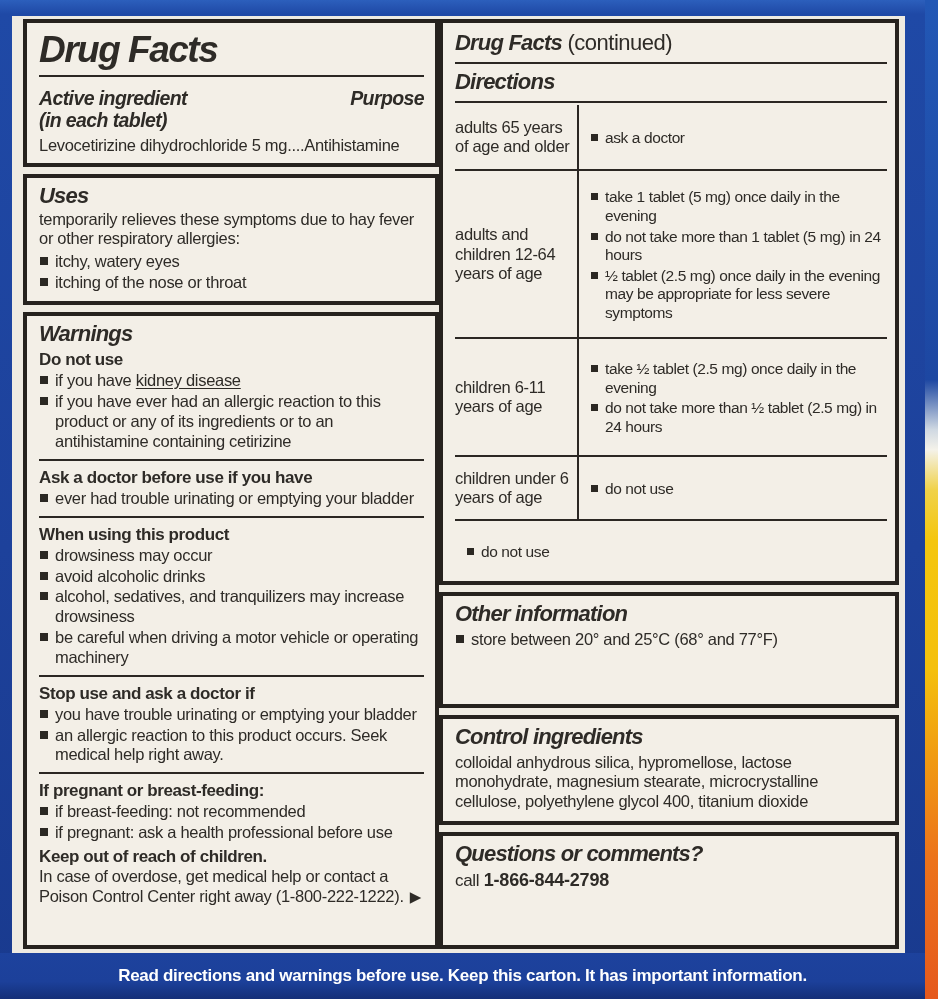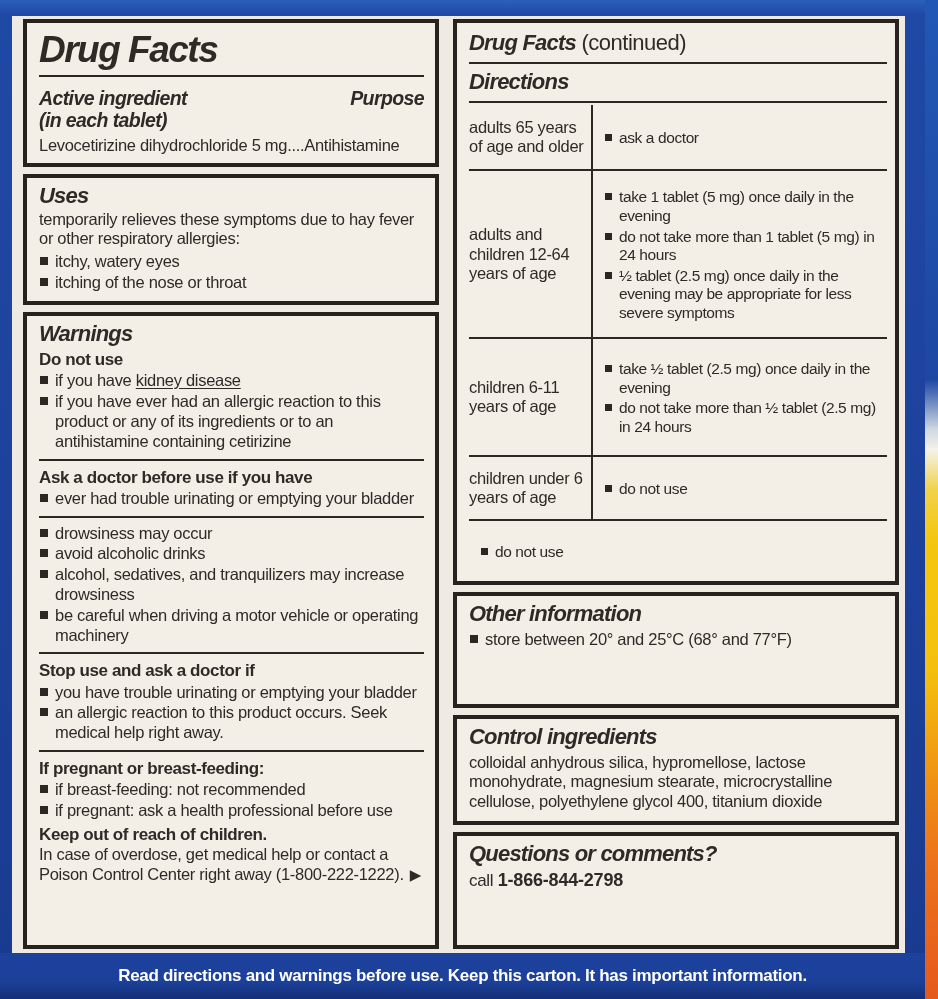--- a/index.html
+++ b/index.html
@@ -14,21 +14,21 @@
   .edge-strip{
     position:absolute; top:0; right:0; width:13px; height:100%;
     background:linear-gradient(180deg,
       #2257b5 0%, #1d47a2 38%, #cfd8e2 43%, #f4f2ea 45%,
       #f0d24a 49%, #f4c60e 54%, #f4c00d 67%, #f09a12 76%,
       #ec731b 86%, #e5591d 100%);
   }
 
   .label{
     position:absolute; left:12px; top:16px; right:33px; bottom:46px;
-    background:#efebe2; display:flex; gap:14px; padding:3px 6px 4px 11px;
+    background:#efebe2; display:flex; padding:3px 6px 4px 11px;
   }
   .col{ display:flex; flex-direction:column; height:100%; }
   .col-left{ width:416px; }
   .col-right{ flex:1; }
 
   .box{
     border:4px solid #26221e; background:#f3efe7; color:#2e2b27;
     padding:6px 11px 8px 12px; letter-spacing:-0.3px;
   }
   .mb{ margin-bottom:7px; }
@@ -145,20 +145,21 @@
             <div class="rule-thin"></div>
             <div class="w-section">
               <div class="sub-head">Ask a doctor before use if you have</div>
               <div class="bullet">
                 <span class="sq"></span>
                 <span>ever had trouble urinating or emptying your bladder</span>
               </div>
             </div>
             <div class="rule-thin"></div>
             <div class="w-section">
+              <div class="sub-head">When using this product</div>
               <div class="bullet">
                 <span class="sq"></span>
                 <span>drowsiness may occur</span>
               </div>
               <div class="bullet">
                 <span class="sq"></span>
                 <span>avoid alcoholic drinks</span>
               </div>
               <div class="bullet">
                 <span class="sq"></span>

